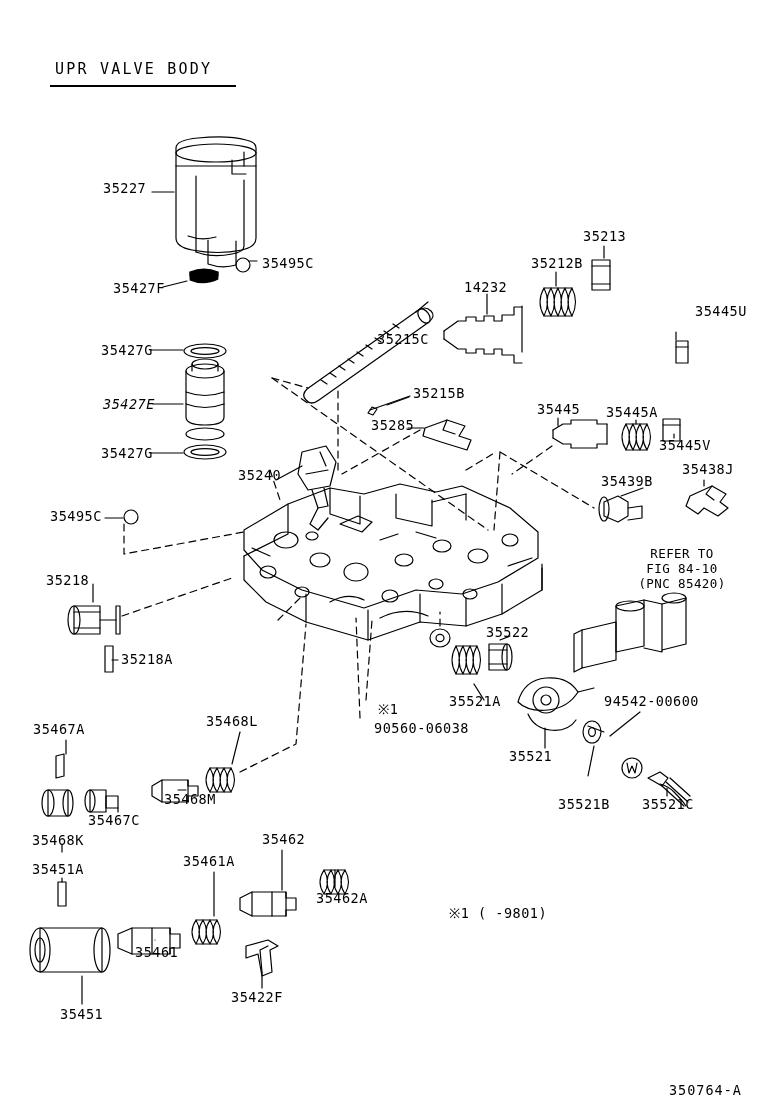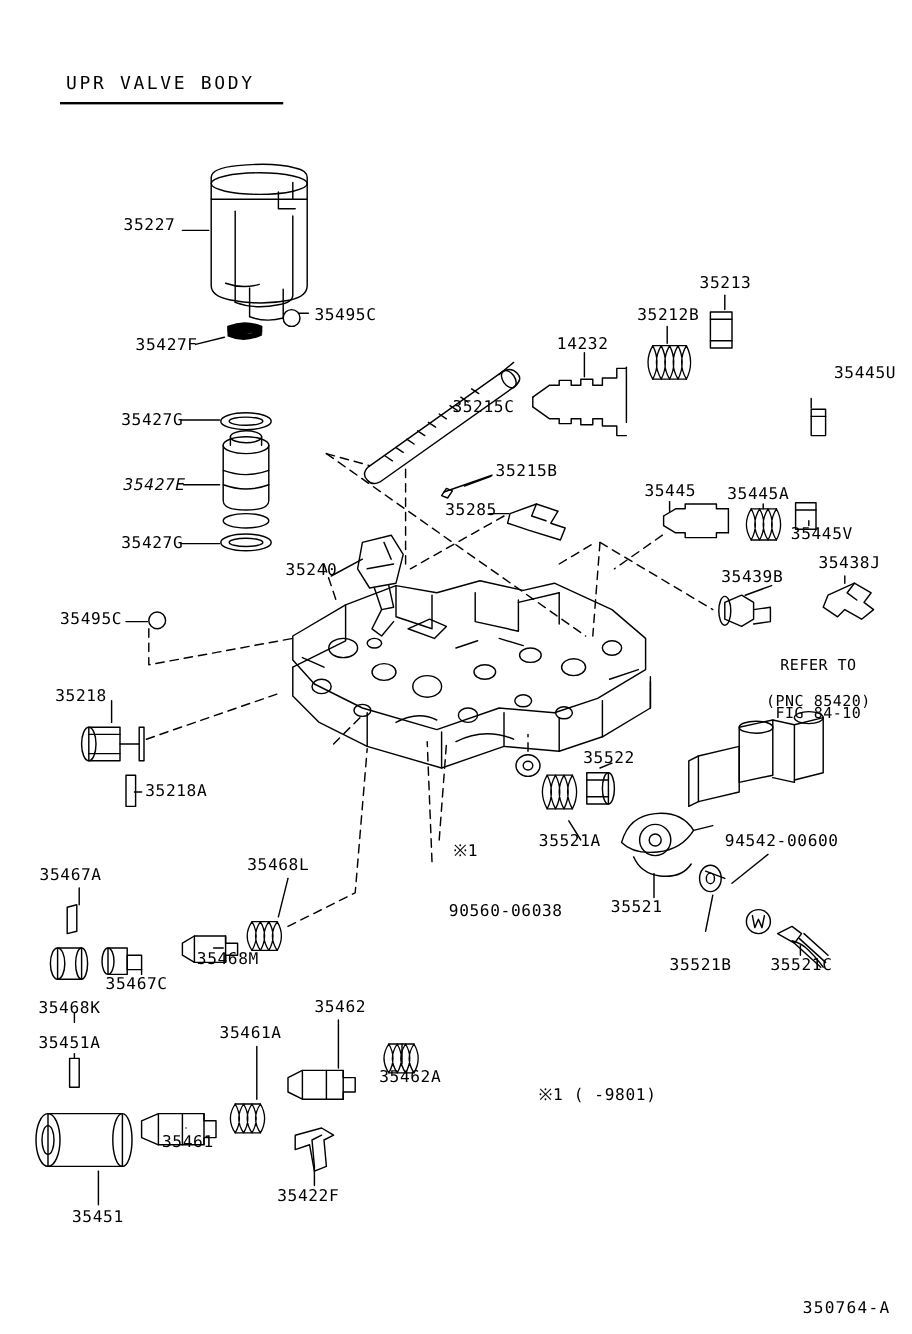--- a/index.html
+++ b/index.html
@@ -385,22 +385,22 @@
   <div class="lbl" style="left:32px; top:833px;">35468K</div>
   <div class="lbl" style="left:32px; top:862px;">35451A</div>
   <div class="lbl" style="left:183px; top:854px;">35461A</div>
   <div class="lbl" style="left:262px; top:832px;">35462</div>
   <div class="lbl" style="left:316px; top:891px;">35462A</div>
   <div class="lbl" style="left:135px; top:945px;">35461</div>
   <div class="lbl" style="left:231px; top:990px;">35422F</div>
   <div class="lbl" style="left:60px; top:1007px;">35451</div>
 
   <div class="lbl" style="left:378px; top:702px;">※1</div>
-  <div class="lbl" style="left:374px; top:752px;">90560-06038</div>
+  <div class="lbl" style="left:374px; top:721px;">90560-06038</div>
 
   <div class="lbl" style="left:449px; top:906px;">※1 (    -9801)</div>
 
   <div class="refbox" style="left:617px; top:546px; width:130px;">REFER TO</div>
-  <div class="refbox" style="left:617px; top:561px; width:130px;margin-top:25px;">FIG 84-10</div>
+  <div class="refbox" style="left:617px; top:561px; width:130px;">FIG 84-10</div>
   <div class="refbox" style="left:617px; top:576px; width:130px;">(PNC 85420)</div>
 
   <div id="figno">350764-A</div>
 </div>
 
 </body></html>

